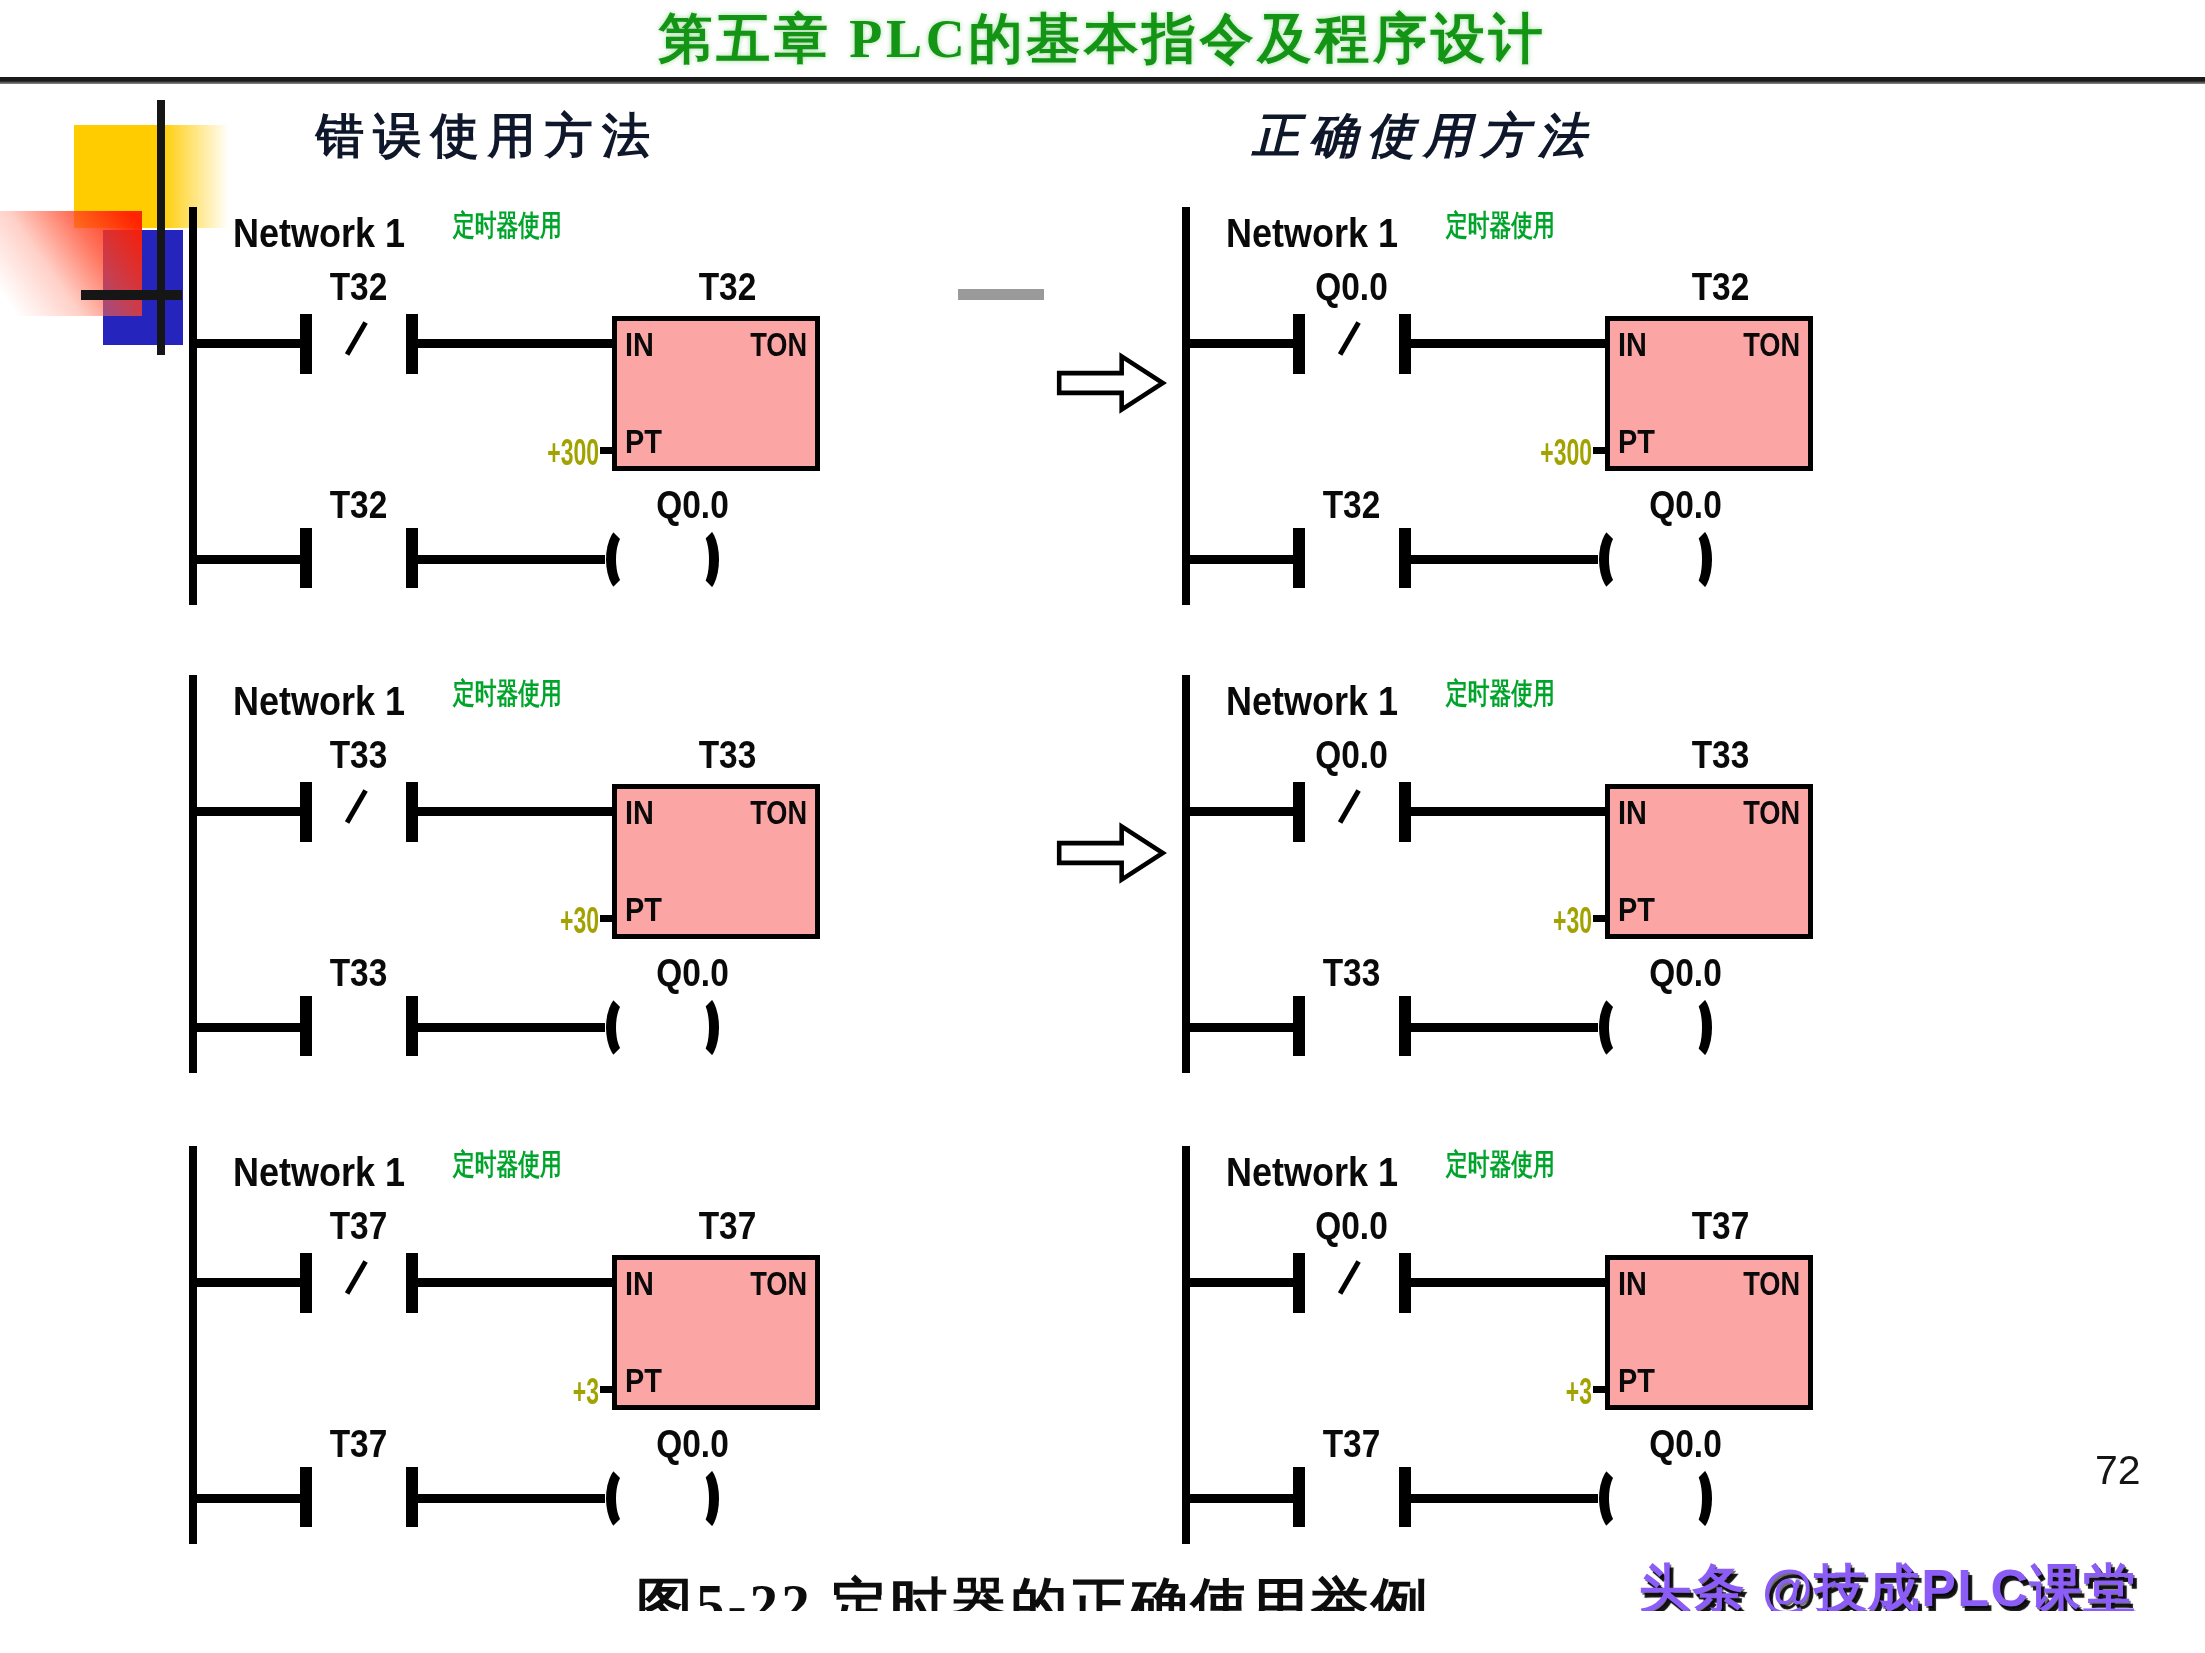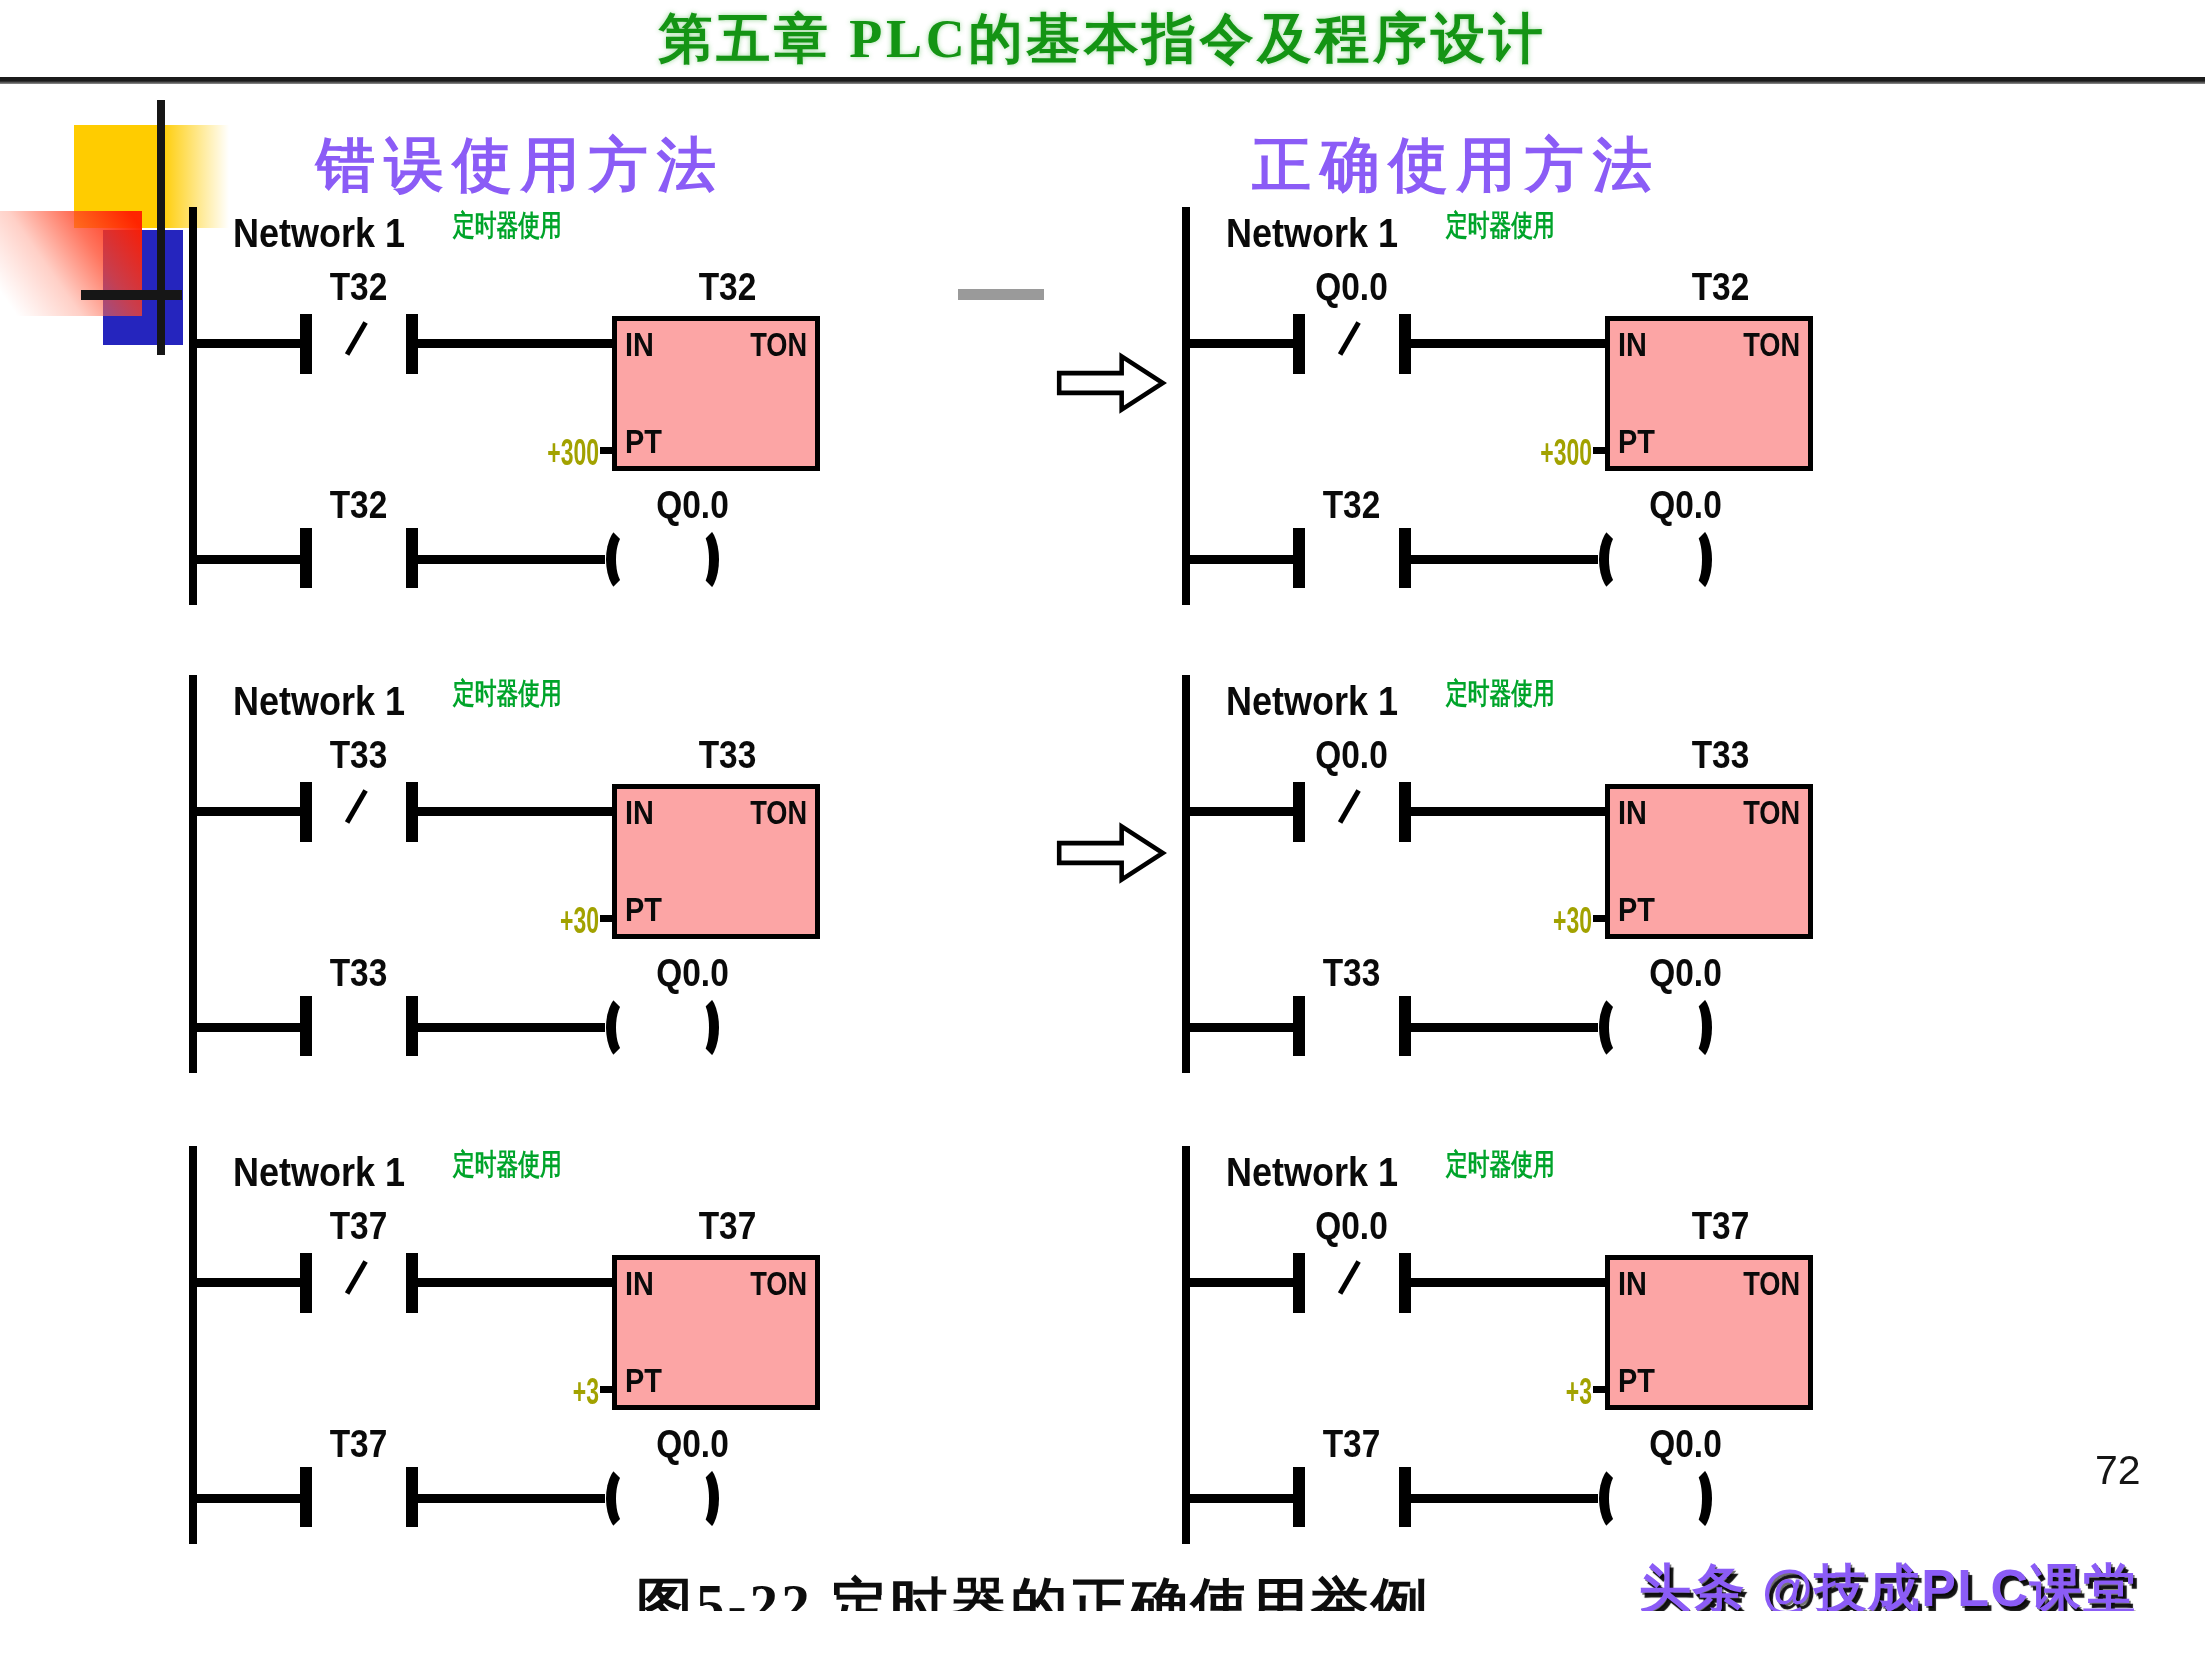--- a/index.html
+++ b/index.html
@@ -5,23 +5,23 @@
   html,body{margin:0;padding:0;background:#fff;}
   #stage{position:relative;width:2205px;height:1611px;background:#ffffff;overflow:hidden;
          font-family:"Liberation Sans",sans-serif;color:#0a0a0a;}
   
   .title{position:absolute;left:0;top:3.1px;width:100%;text-align:center;
          font-family:"Liberation Serif",serif;font-weight:700;font-size:54px;
          letter-spacing:3.8px;color:var(--title-green);white-space:nowrap;
          text-shadow:0 0 5.4px rgba(40,170,40,.45);}
   .rule{position:absolute;left:0;top:77px;width:2205px;height:6.9px;
         background:linear-gradient(to bottom,#1b1b1b 0%,#1b1b1b 55%,#909090 100%);}
-  .colhead{position:absolute;top:126px;font-size:59px;font-weight:700;letter-spacing:9.2px;
-           color:#8b5cf6;white-space:nowrap;}
-  .colhead.wrong{left:316px;} .colhead.correct{left:1252px;}
+  .colhead{position:absolute;top:104px;font-size:48px;font-weight:700;letter-spacing:9.2px;
+           color:#0f172a;white-space:nowrap;}
+  .colhead.wrong{left:316px;} .colhead.correct{left:1252px;font-style:italic;}
   
   .sq-yellow{position:absolute;left:74px;top:125px;width:155px;height:103px;
     background:linear-gradient(to right,var(--accent-yellow) 0%,var(--accent-yellow) 56%,rgba(255,204,0,0) 100%);}
   .sq-blue{position:absolute;left:103px;top:230px;width:80px;height:115px;background:var(--accent-blue);}
   .sq-red{position:absolute;left:0;top:211px;width:142px;height:105px;
     background:linear-gradient(235deg,rgba(255,30,0,.96) 6%,rgba(255,70,40,.75) 35%,
                rgba(255,150,130,.45) 62%,rgba(255,255,255,0) 92%);}
   .cross-v{position:absolute;left:157px;top:100px;width:8.4px;height:255px;background:#161616;}
   .cross-h{position:absolute;left:81px;top:290px;width:101px;height:10px;background:#161616;}
   

